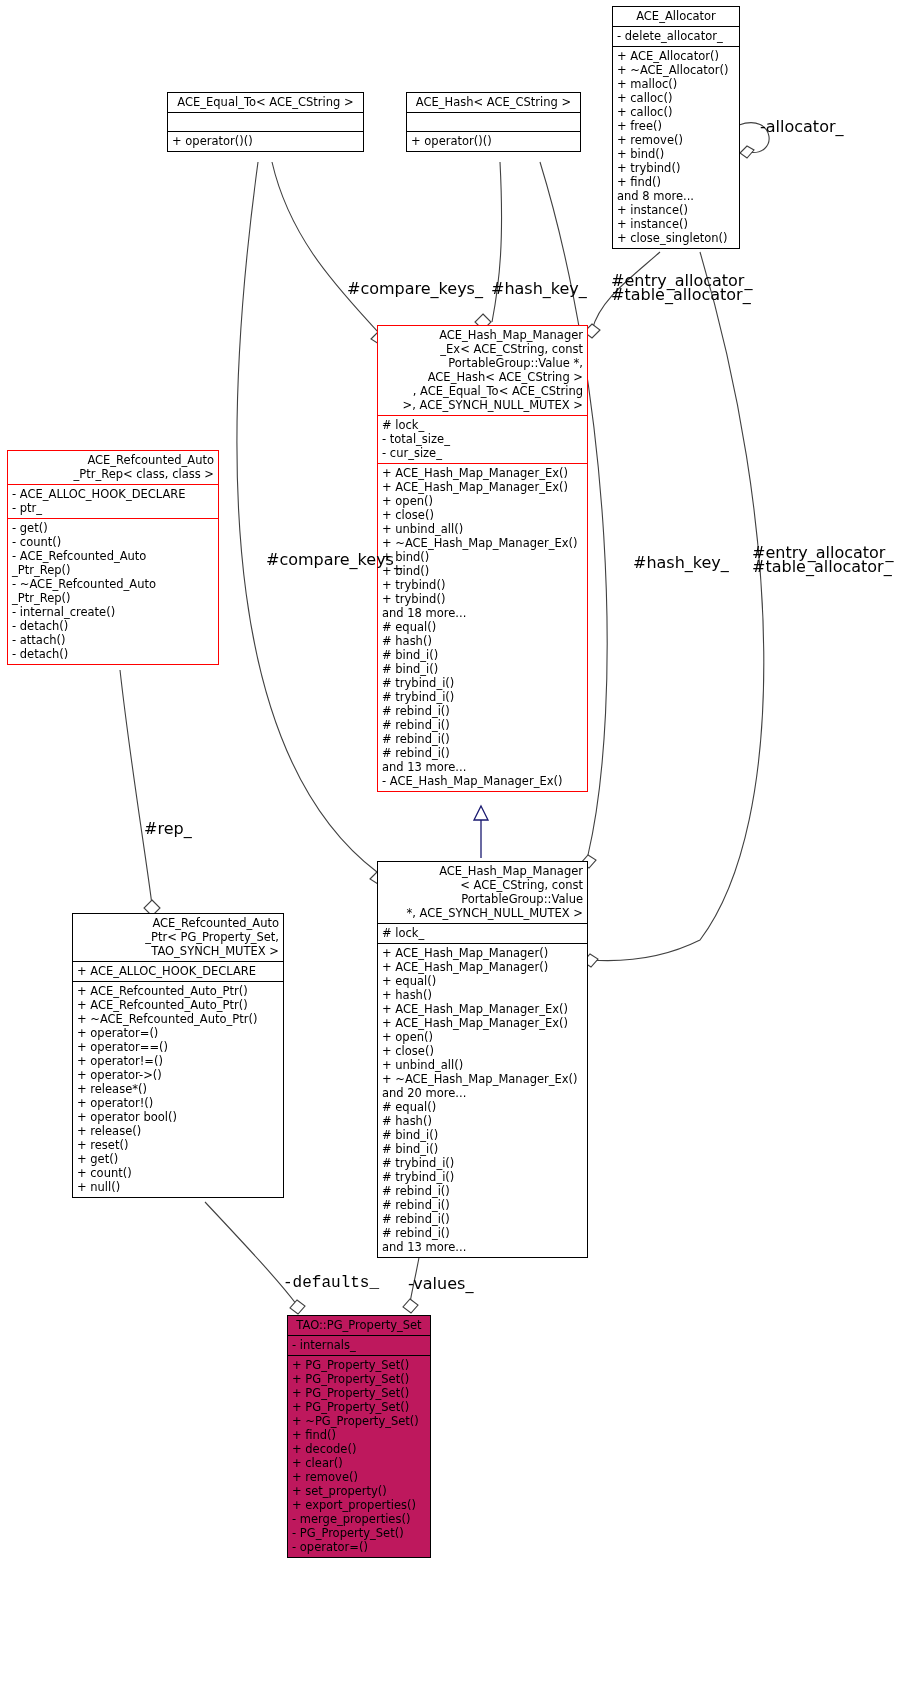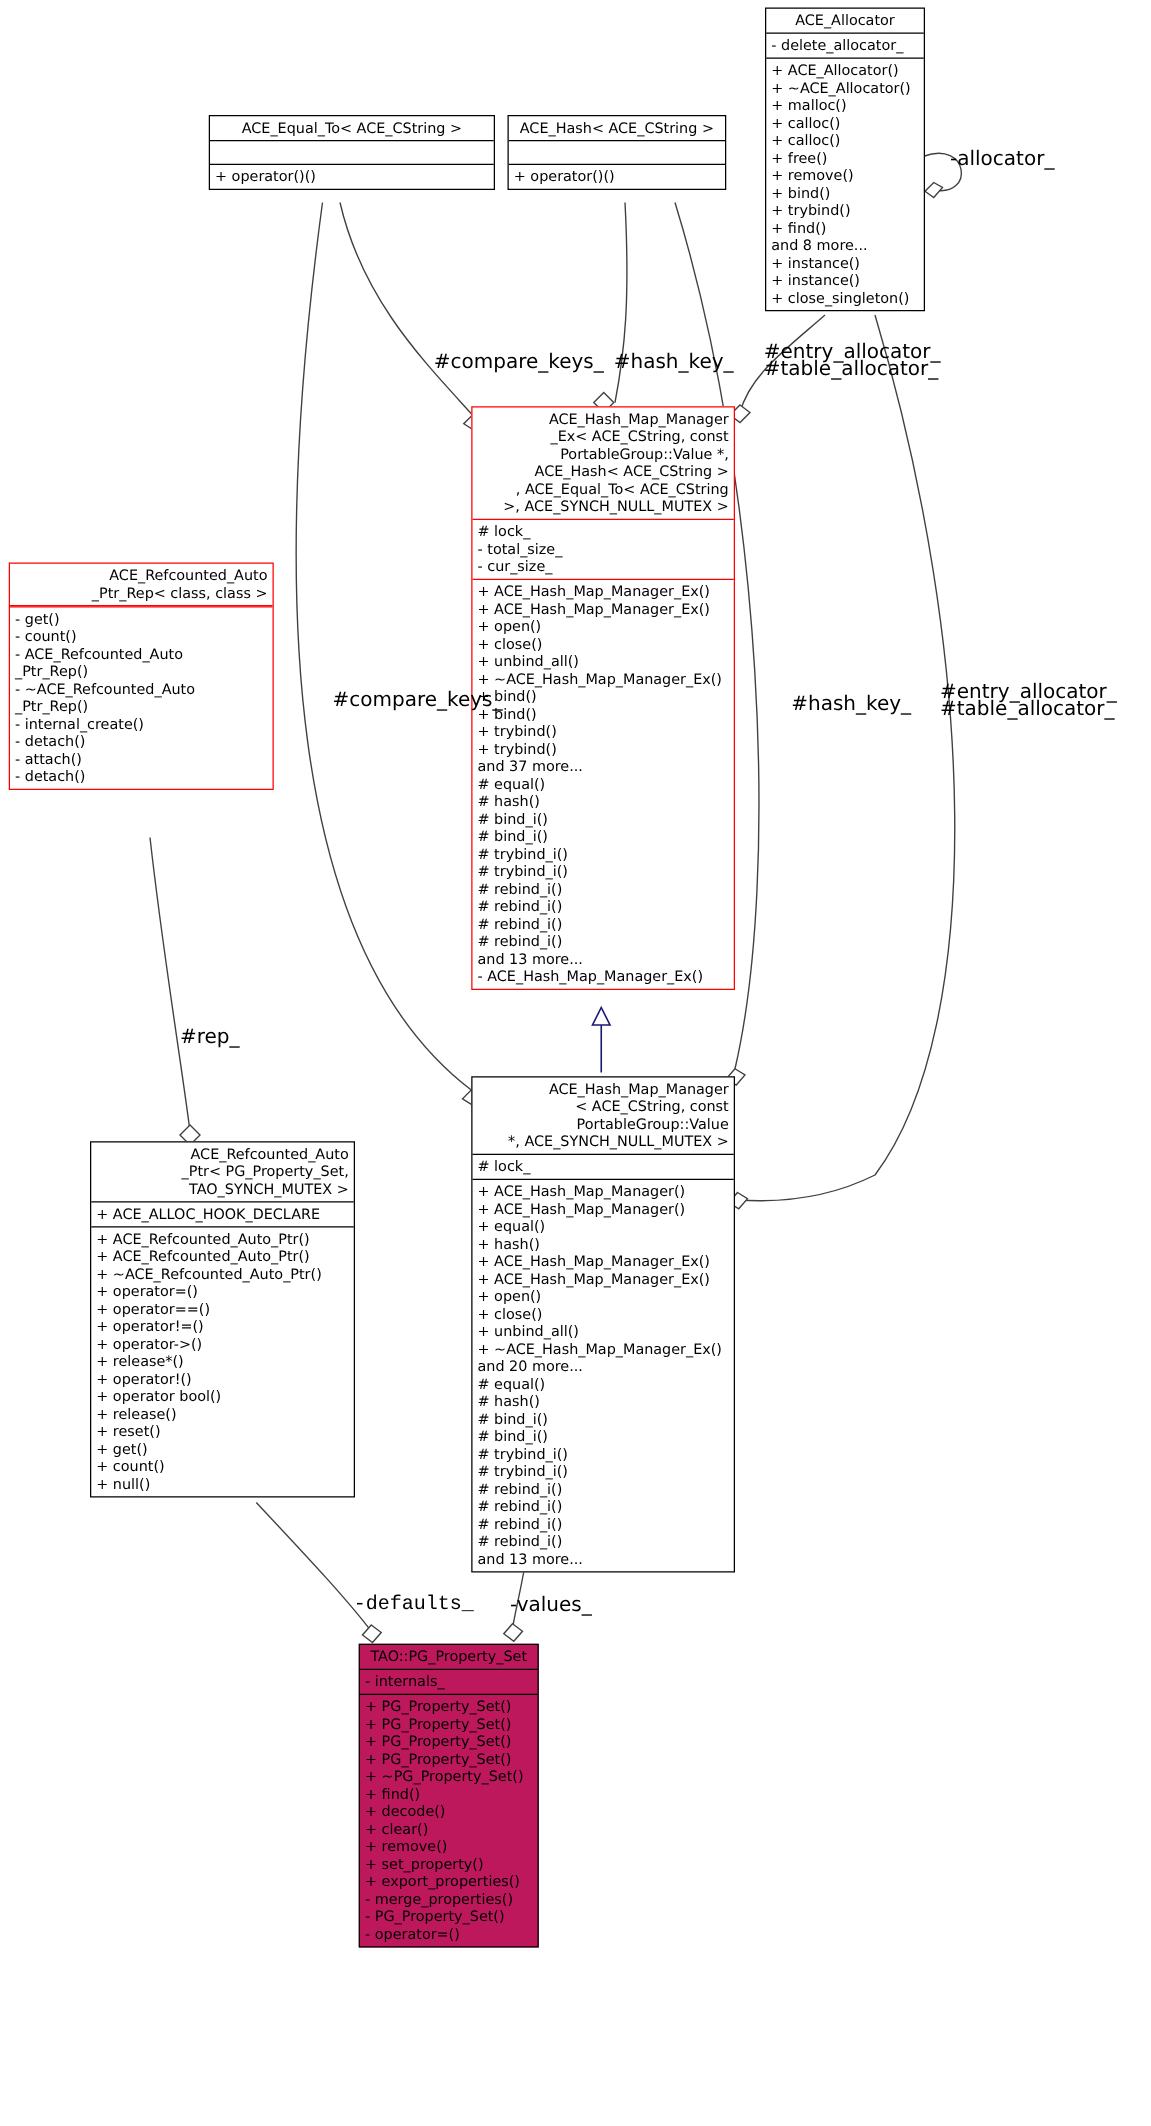--- a/index.html
+++ b/index.html
@@ -94,21 +94,21 @@
       <div>+ bind()</div>
       <div>+ trybind()</div>
       <div>+ find()</div>
       <div>and 8 more...</div>
       <div>+ instance()</div>
       <div>+ instance()</div>
       <div>+ close_singleton()</div>
     </div>
   </div>
 
-  <div class="umlbox" style="left:167px;top:92px;width:229px;">
+  <div class="umlbox" style="left:167px;top:92px;width:197px;">
     <div class="sec title">ACE_Equal_To&lt; ACE_CString &gt;</div>
     <div class="divider"></div>
     <div class="sec empty"></div>
     <div class="divider"></div>
     <div class="sec">
       <div>+ operator()()</div>
     </div>
   </div>
 
   <div class="umlbox" style="left:406px;top:92px;width:175px;">
@@ -141,21 +141,21 @@
       <div>+ ACE_Hash_Map_Manager_Ex()</div>
       <div>+ ACE_Hash_Map_Manager_Ex()</div>
       <div>+ open()</div>
       <div>+ close()</div>
       <div>+ unbind_all()</div>
       <div>+ ~ACE_Hash_Map_Manager_Ex()</div>
       <div>+ bind()</div>
       <div>+ bind()</div>
       <div>+ trybind()</div>
       <div>+ trybind()</div>
-      <div>and 37 more...</div>
+      <div>and 18 more...</div>
       <div># equal()</div>
       <div># hash()</div>
       <div># bind_i()</div>
       <div># bind_i()</div>
       <div># trybind_i()</div>
       <div># trybind_i()</div>
       <div># rebind_i()</div>
       <div># rebind_i()</div>
       <div># rebind_i()</div>
       <div># rebind_i()</div>
@@ -163,20 +163,24 @@
       <div>- ACE_Hash_Map_Manager_Ex()</div>
     </div>
   </div>
 
   <div class="umlbox red" style="left:7px;top:450px;width:212px;">
     <div class="sec title lefty">
       <div>ACE_Refcounted_Auto</div>
       <div>     _Ptr_Rep&lt; class, class &gt;</div>
     </div>
     <div class="divider"></div>
+    <div class="sec">
+      <div>- ACE_ALLOC_HOOK_DECLARE</div>
+      <div>- ptr_</div>
+    </div>
     <div class="divider"></div>
     <div class="sec">
       <div>- get()</div>
       <div>- count()</div>
       <div>- ACE_Refcounted_Auto</div>
       <div>_Ptr_Rep()</div>
       <div>- ~ACE_Refcounted_Auto</div>
       <div>_Ptr_Rep()</div>
       <div>- internal_create()</div>
       <div>- detach()</div>

